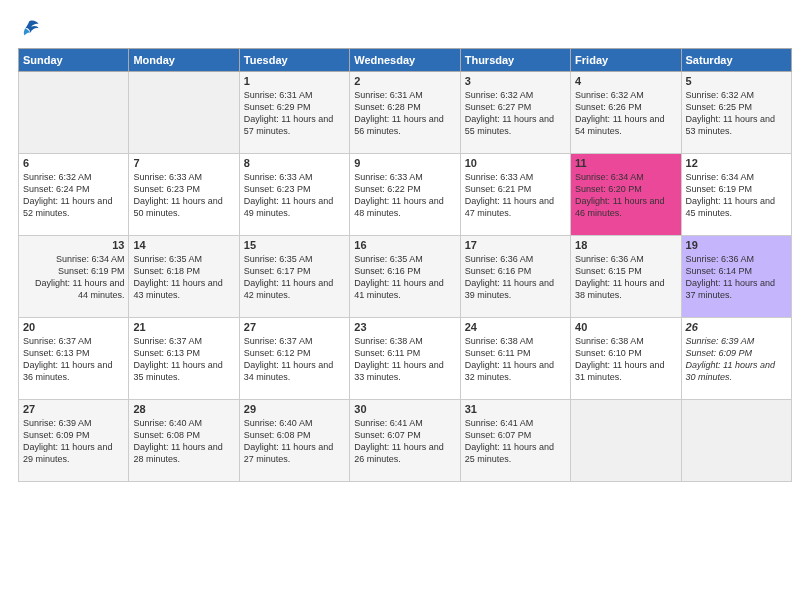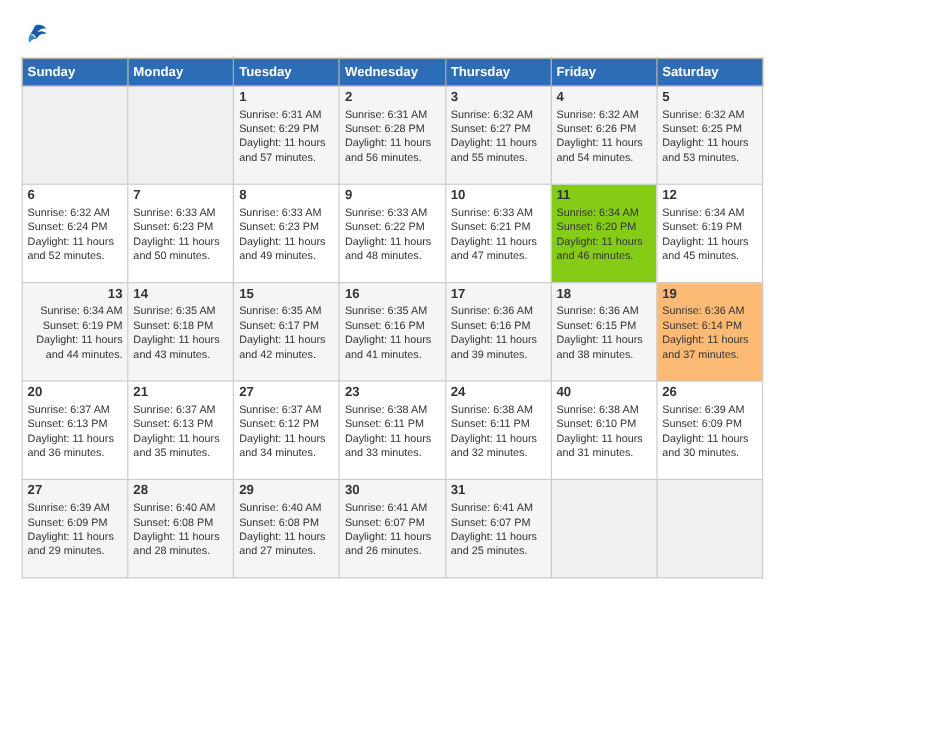--- a/index.html
+++ b/index.html
@@ -4,21 +4,21 @@
   <style>
     * { margin: 0; padding: 0; box-sizing: border-box; }
     body {
       font-family: Arial, sans-serif;
       background: #fff;
       width: 792px;
       height: 612px;
       overflow: hidden;
     }
     .page {
-      width: 636px;
+      width: 792px;
       height: 612px;
       padding: 18px 0 10px 18px;
       background: #fff;
     }
     .header {
       display: flex;
       justify-content: space-between;
       align-items: flex-start;
       margin-bottom: 8px;
     }
@@ -171,21 +171,21 @@
             <div class="cell-info">Sunrise: 6:33 AM<br>Sunset: 6:23 PM<br>Daylight: 11 hours and 49 minutes.</div>
           </td>
           <td style="background: rgb(255, 255, 255);">
             <span class="day-num">9</span>
             <div class="cell-info">Sunrise: 6:33 AM<br>Sunset: 6:22 PM<br>Daylight: 11 hours and 48 minutes.</div>
           </td>
           <td style="background: rgb(255, 255, 255);">
             <span class="day-num">10</span>
             <div class="cell-info">Sunrise: 6:33 AM<br>Sunset: 6:21 PM<br>Daylight: 11 hours and 47 minutes.</div>
           </td>
-          <td style="background: #84cc16;">
+          <td style="background: #ec4899;">
             <span class="day-num">11</span>
             <div class="cell-info">Sunrise: 6:34 AM<br>Sunset: 6:20 PM<br>Daylight: 11 hours and 46 minutes.</div>
           </td>
           <td style="background: rgb(255, 255, 255);">
             <span class="day-num">12</span>
             <div class="cell-info">Sunrise: 6:34 AM<br>Sunset: 6:19 PM<br>Daylight: 11 hours and 45 minutes.</div>
           </td>
         </tr>
         <tr>
           <td style="background: rgb(245, 245, 245); text-align: right;">
@@ -205,21 +205,21 @@
             <div class="cell-info">Sunrise: 6:35 AM<br>Sunset: 6:16 PM<br>Daylight: 11 hours and 41 minutes.</div>
           </td>
           <td style="background: rgb(245, 245, 245);">
             <span class="day-num">17</span>
             <div class="cell-info">Sunrise: 6:36 AM<br>Sunset: 6:16 PM<br>Daylight: 11 hours and 39 minutes.</div>
           </td>
           <td style="background: rgb(245, 245, 245);">
             <span class="day-num">18</span>
             <div class="cell-info">Sunrise: 6:36 AM<br>Sunset: 6:15 PM<br>Daylight: 11 hours and 38 minutes.</div>
           </td>
-          <td style="background: #fdba74;">
+          <td style="background: #c4b5fd;">
             <span class="day-num">19</span>
             <div class="cell-info">Sunrise: 6:36 AM<br>Sunset: 6:14 PM<br>Daylight: 11 hours and 37 minutes.</div>
           </td>
         </tr>
         <tr>
           <td style="background: rgb(255, 255, 255);">
             <span class="day-num">20</span>
             <div class="cell-info">Sunrise: 6:37 AM<br>Sunset: 6:13 PM<br>Daylight: 11 hours and 36 minutes.</div>
           </td>
           <td style="background: rgb(255, 255, 255);">
@@ -235,21 +235,21 @@
             <div class="cell-info">Sunrise: 6:38 AM<br>Sunset: 6:11 PM<br>Daylight: 11 hours and 33 minutes.</div>
           </td>
           <td style="background: rgb(255, 255, 255);">
             <span class="day-num">24</span>
             <div class="cell-info">Sunrise: 6:38 AM<br>Sunset: 6:11 PM<br>Daylight: 11 hours and 32 minutes.</div>
           </td>
           <td style="background: rgb(255, 255, 255);">
             <span class="day-num">40</span>
             <div class="cell-info">Sunrise: 6:38 AM<br>Sunset: 6:10 PM<br>Daylight: 11 hours and 31 minutes.</div>
           </td>
-          <td style="background: rgb(255, 255, 255);">
+          <td style="background: rgb(255, 255, 255); font-style: italic;">
             <span class="day-num">26</span>
             <div class="cell-info">Sunrise: 6:39 AM<br>Sunset: 6:09 PM<br>Daylight: 11 hours and 30 minutes.</div>
           </td>
         </tr>
         <tr>
           <td style="background: rgb(245, 245, 245);">
             <span class="day-num">27</span>
             <div class="cell-info">Sunrise: 6:39 AM<br>Sunset: 6:09 PM<br>Daylight: 11 hours and 29 minutes.</div>
           </td>
           <td style="background: rgb(245, 245, 245);">

